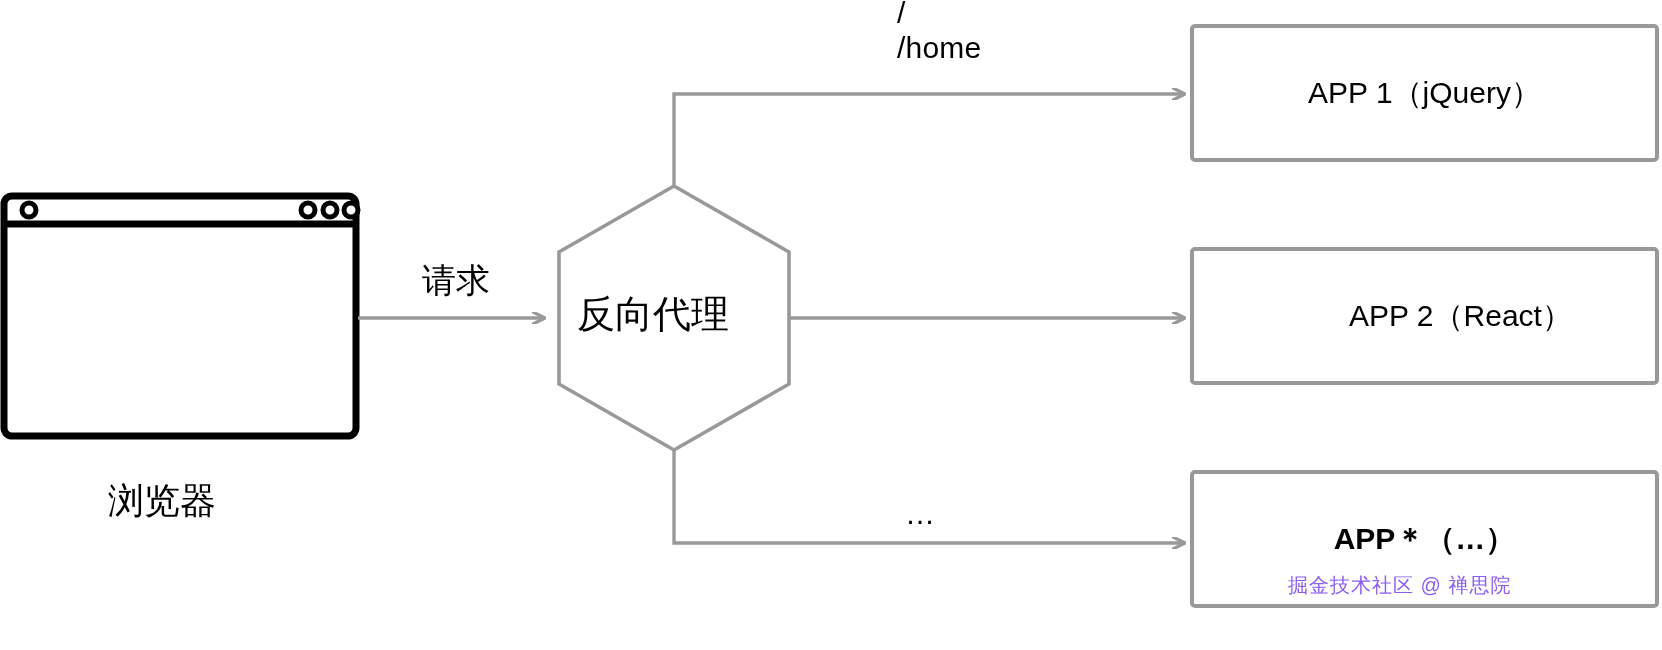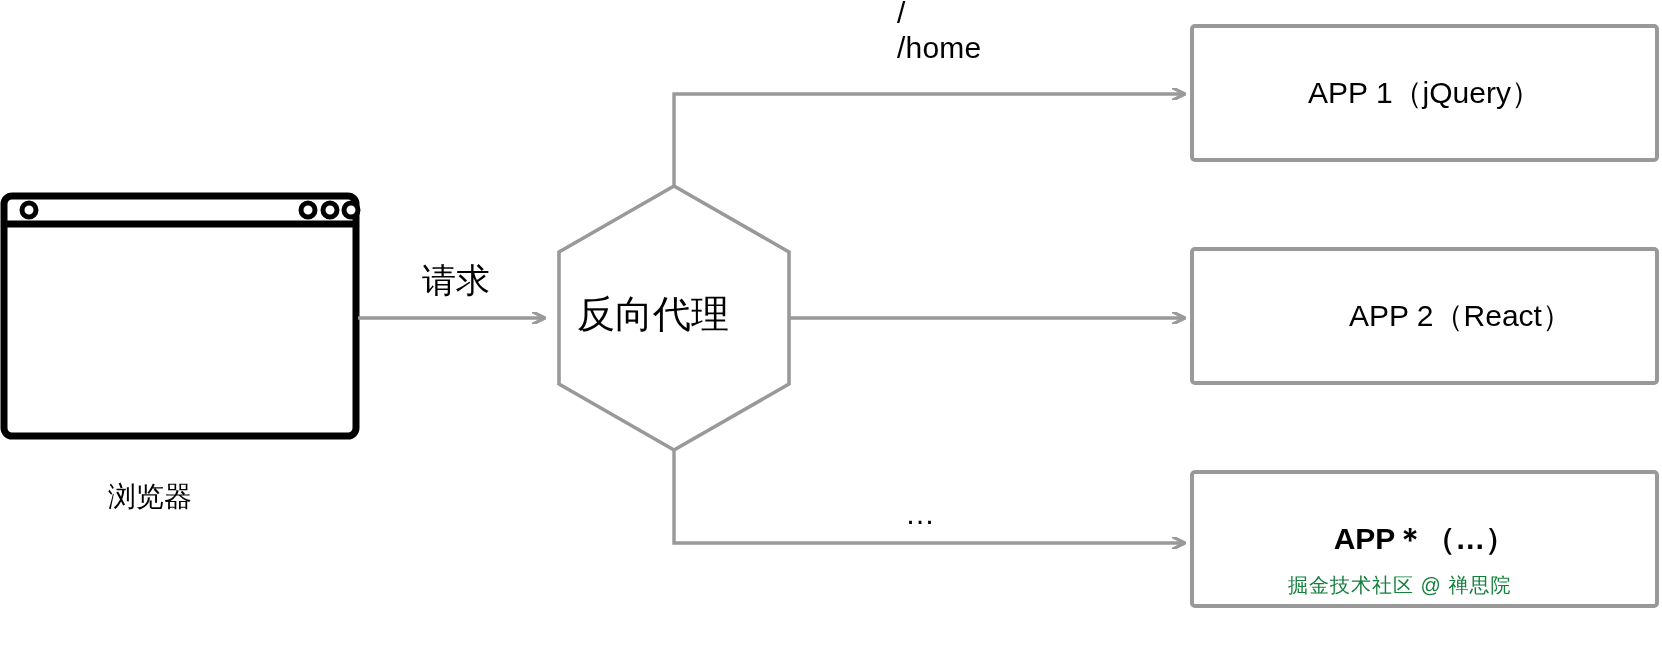--- a/index.html
+++ b/index.html
@@ -35,32 +35,32 @@
     letter-spacing: 0.2px;
   }
   .app-label {
     font-size: 30px;
     text-align: center;
   }
   .cn-label {
     font-size: 34px;
   }
   .browser-caption {
-    font-size: 28px;
+    font-size: 36px;
   }
   .hex-label {
     font-size: 38px;
   }
   .ellipsis-label {
     font-size: 30px;
   }
   .watermark {
     position: absolute;
     font-size: 20px;
-    color: #15803d;
+    color: #8b5cf6;
     white-space: pre;
     letter-spacing: 1px;
   }
 </style>
 </head>
 <body>
 
 <div id="canvas">
 
   <svg id="diagram-svg" viewBox="0 0 1662 650">

